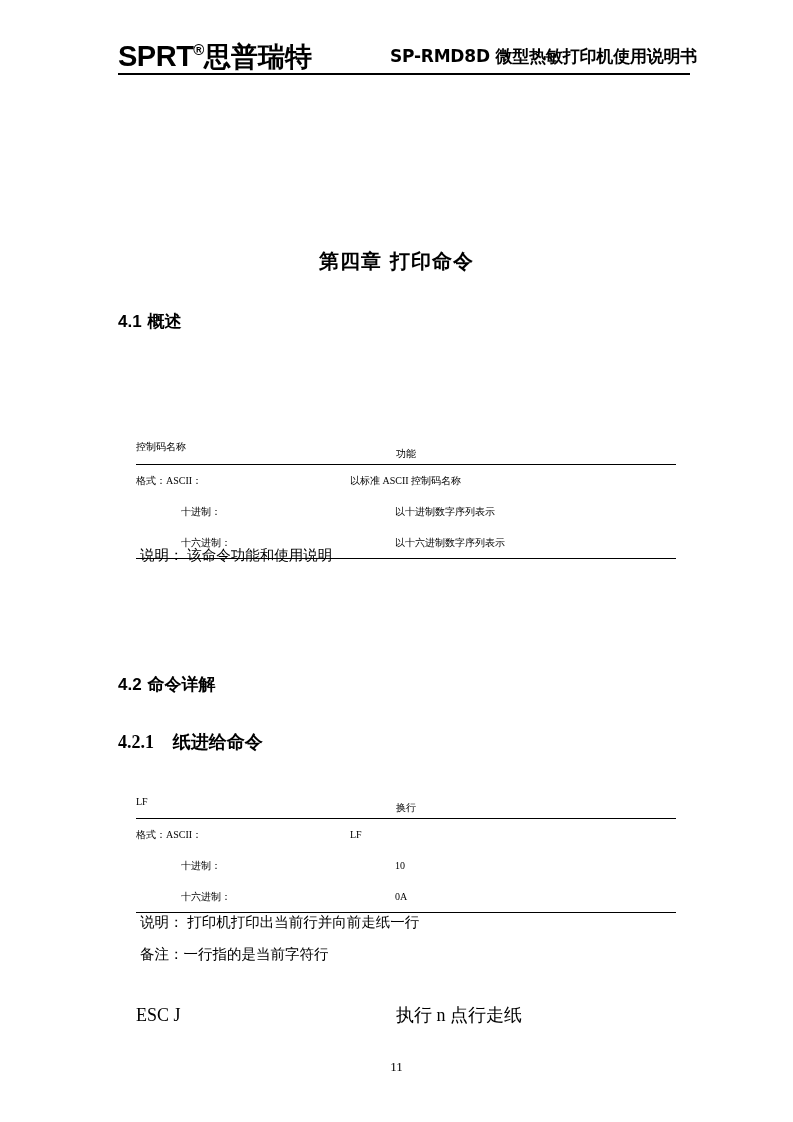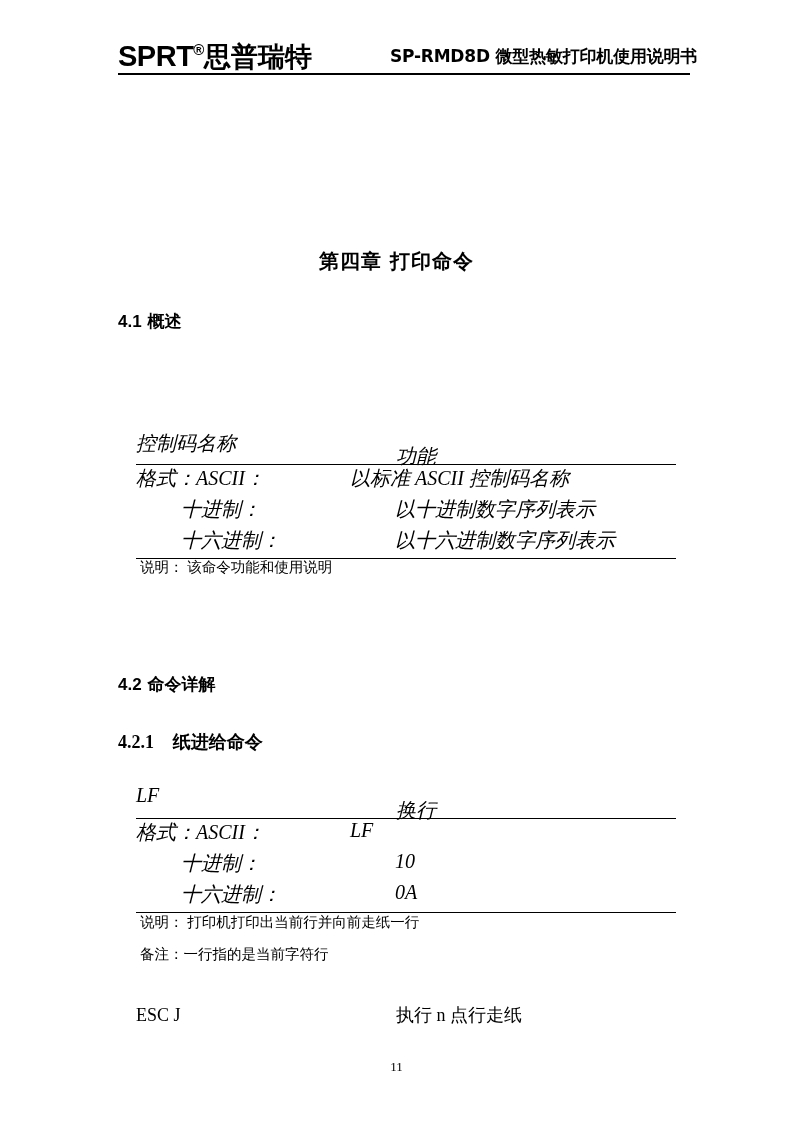--- a/index.html
+++ b/index.html
@@ -131,22 +131,22 @@
   
   .cmd-table {
     position: absolute;
     left: 136px;
     width: 540px;
   }
   .cmd-table .row {
     position: relative;
     height: 31px;
     display: flex;
-    font-size: 20px;
-    font-style: italic;
+    align-items: center;
+    font-size: 10px;
   }
   .cmd-table .row.header-row {
     height: 34px;
   }
   .rule {
     width: 540px;
     border-top: 1.3px solid #000;
   }
   .cell-name {
     width: 214px;
@@ -241,21 +241,21 @@
       <div class="cell-name sub">十进制：</div>
       <div class="cell-value">以十进制数字序列表示</div>
     </div>
     <div class="row">
       <div class="cell-name sub">十六进制：</div>
       <div class="cell-value">以十六进制数字序列表示</div>
     </div>
     <div class="rule"></div>
   </div>
 
-  <div class="tbl-note" style="top:558px;text-align:center;">说明：  该命令功能和使用说明</div>
+  <div class="tbl-note" style="top:546px;text-align:center;">说明：  该命令功能和使用说明</div>
 
   <div class="h2" id="sec-4-2">
     <span class="num">4.2</span>
     <span>命令详解</span>
   </div>
 
   <div class="h3" id="sec-4-2-1">
     <span class="num">4.2.1</span>&nbsp;&nbsp;&nbsp;<span>纸进给命令</span>
   </div>
 

